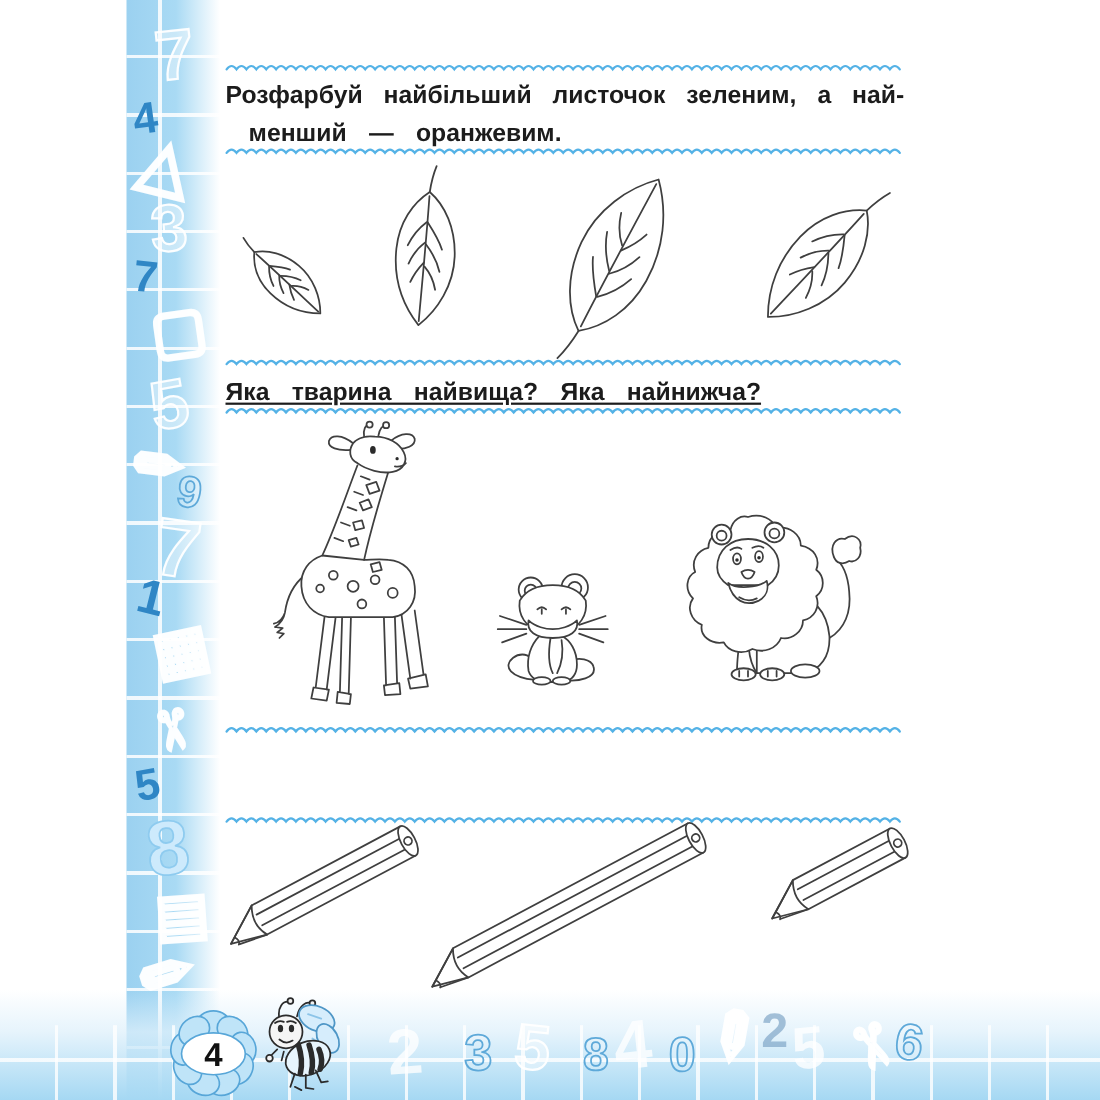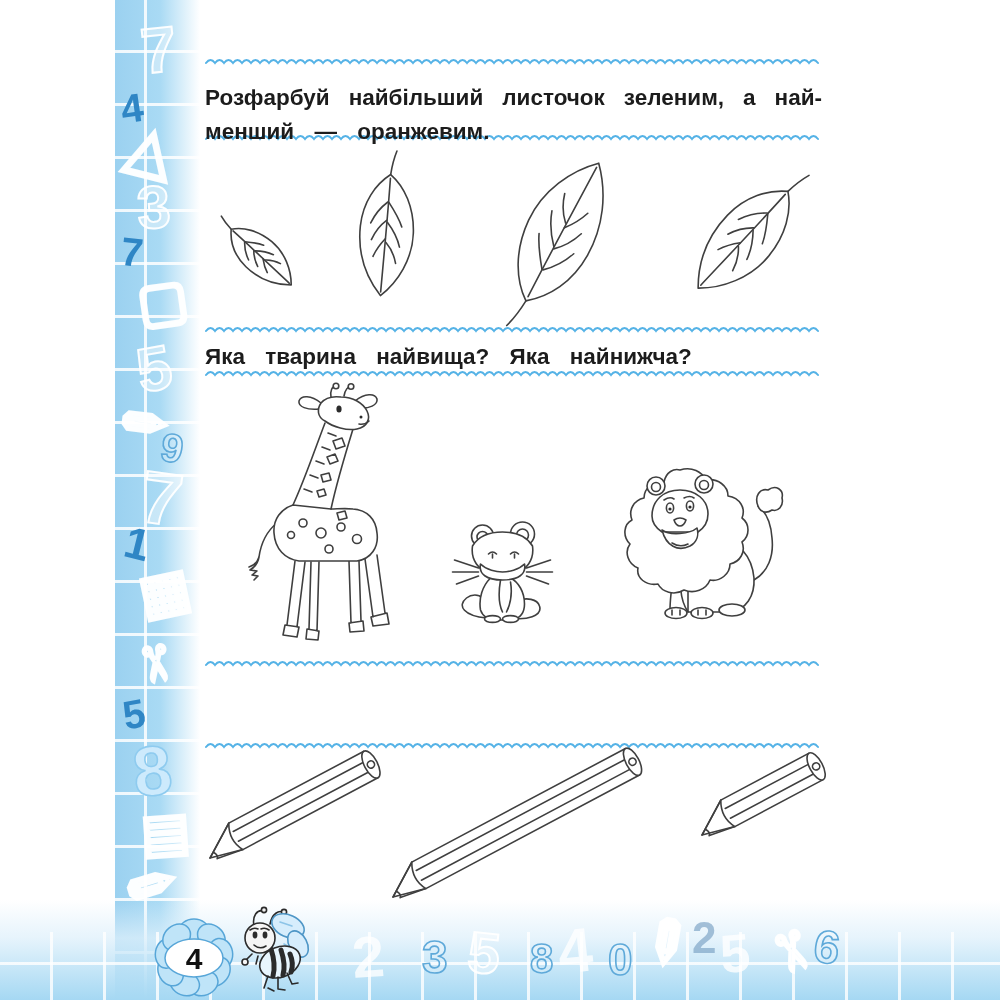--- a/index.html
+++ b/index.html
@@ -59,23 +59,23 @@
   .bg5{left:558px;top:20px;font-size:62px;transform:rotate(-6deg);}
   .bg6{left:608px;top:38px;font-size:44px;}
   .bg7{left:642px;top:14px;font-size:56px;transform:rotate(55deg);}
   .bg8{left:692px;top:16px;font-size:44px;}
   .bg9{left:720px;top:26px;font-size:54px;transform:rotate(-5deg);}
   .bg10{left:770px;top:26px;font-size:52px;transform:rotate(70deg);}
   .bg11{left:814px;top:24px;font-size:46px;transform:rotate(8deg);}
   
   .task{position:absolute;left:205px;width:617px;color:#1c1c1c;font-weight:bold;font-size:22.5px;line-height:34px;}
   .task .l1{text-align:justify;text-align-last:justify;word-spacing:5px;}
-  .task .l2{word-spacing:14px;}
-  .task.single .l1{text-align:right;text-align-last:left;word-spacing:14px;}
-  .t1{top:81px;}
+  .task .l2{word-spacing:14px;margin-left:21px;}
+  .task.single .l1{text-align:right;text-align-last:left;word-spacing:14px;text-decoration:underline;}
+  .t1{top:70px;}
   .t2{top:340px;}
   .t3{top:676px;}
   
   svg.wave{position:absolute;left:205px;width:617px;height:14px;overflow:visible;}
   .w1{top:54px;} .w2{top:130px;} .w3{top:322px;} .w4{top:366px;} .w5{top:656px;} .w6{top:738px;}
   svg.wave path{stroke:#54b2e6;stroke-width:2;fill:none;stroke-linecap:round;}
   
   svg.art{position:absolute;overflow:visible;}
   .leaves-art{left:200px;top:148px;}
   .animals-art-giraffe{left:233px;top:383px;}

